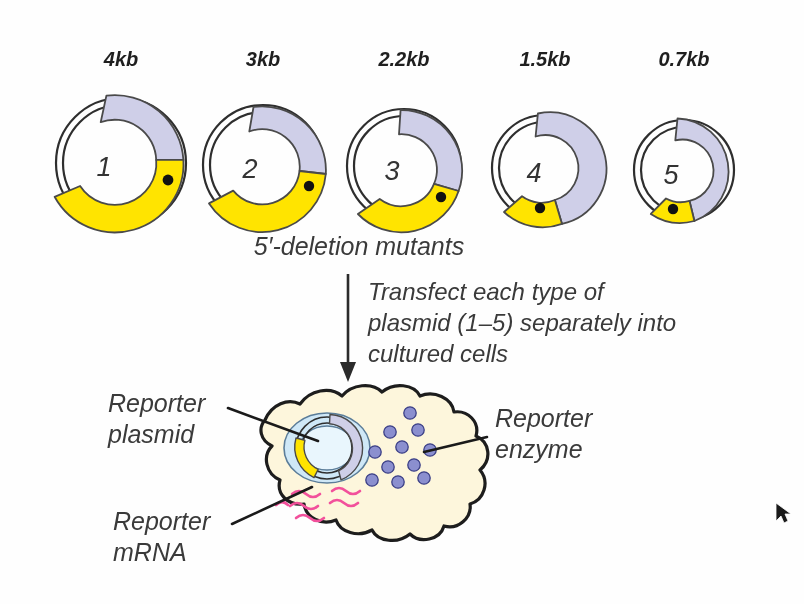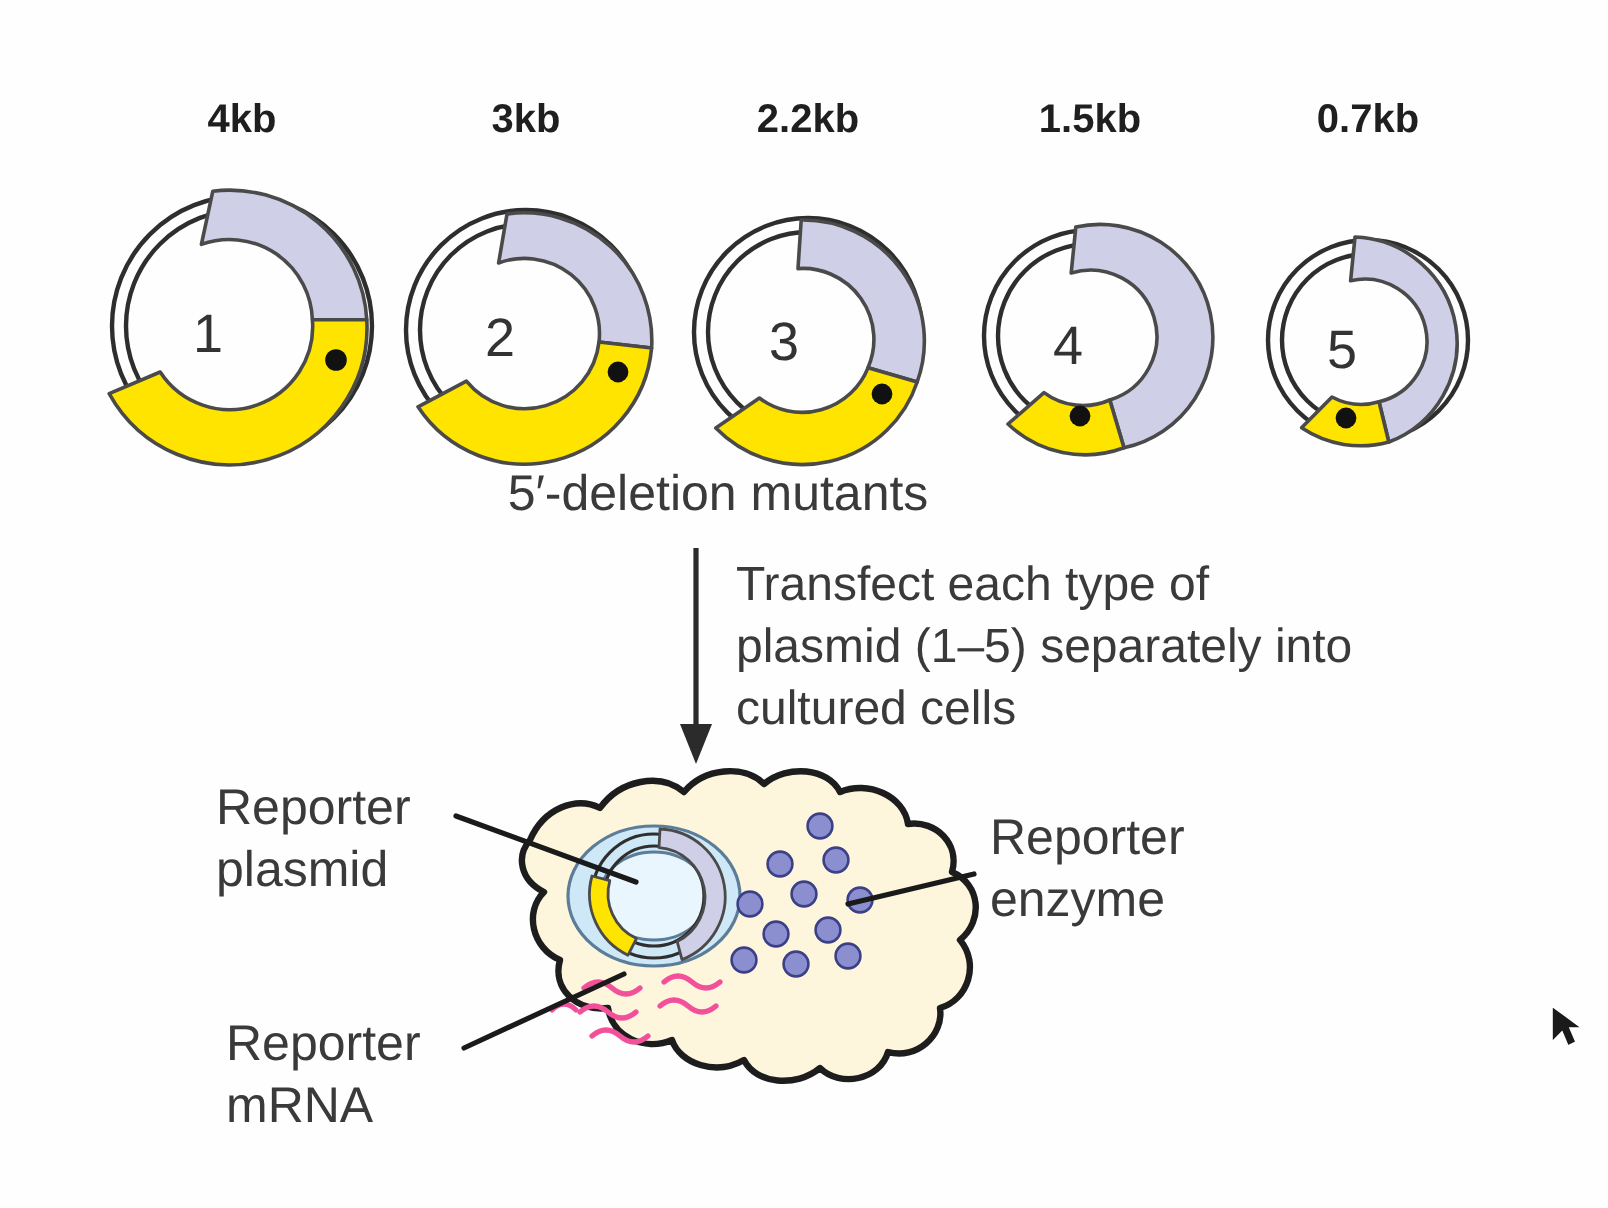--- a/index.html
+++ b/index.html
@@ -11,20 +11,21 @@
   body {
     font-family: "Liberation Sans", "DejaVu Sans", sans-serif;
     color: #2b2b2b;
   }
   #figure-root {
     position: relative;
     width: 804px;
     height: 604px;
     background: #fefefe;
     overflow: hidden;
+    font-style: italic;
   }
   #figure-svg {
     position: absolute;
     left: 0;
     top: 0;
     width: 804px;
     height: 604px;
     display: block;
   }
   .kb-label {

